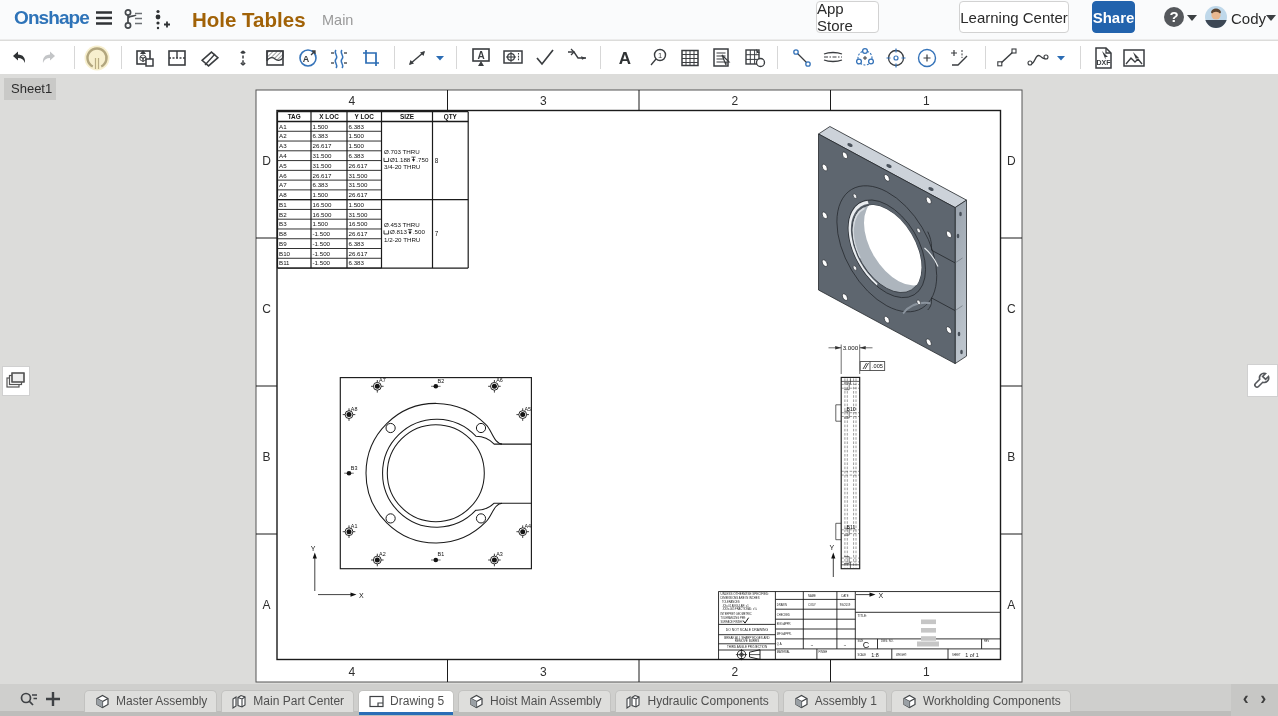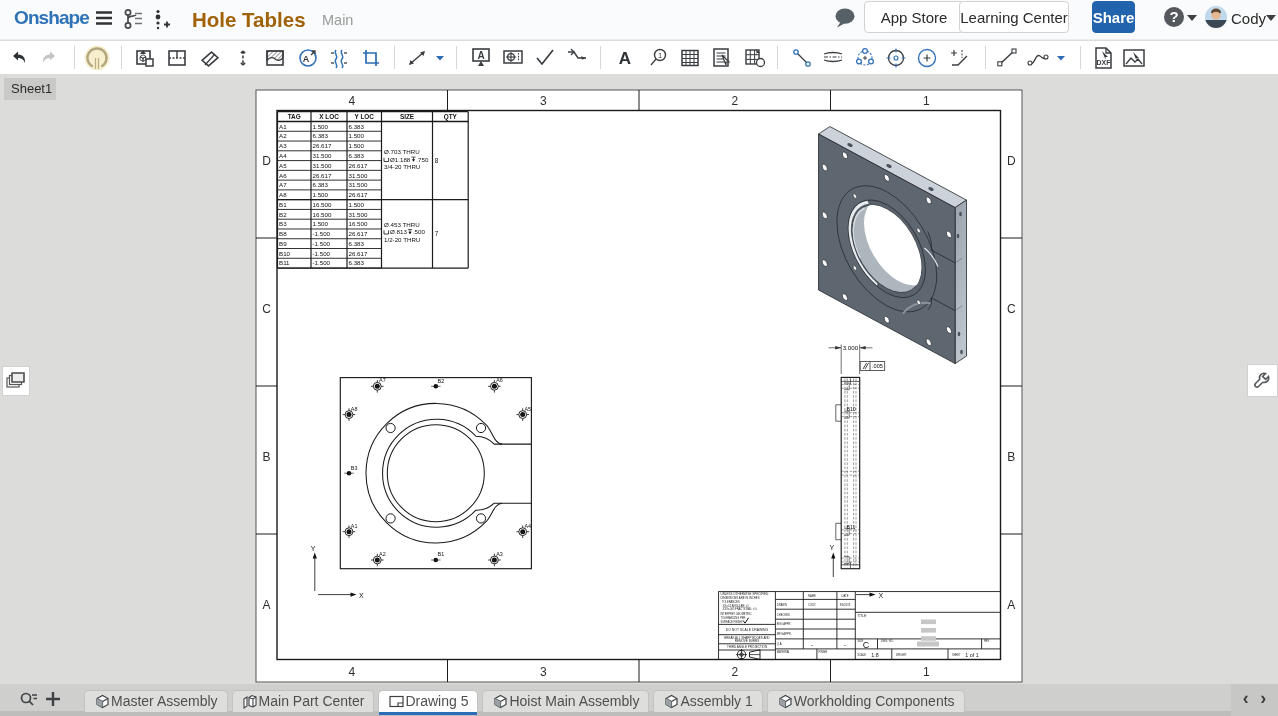--- a/index.html
+++ b/index.html
@@ -21,21 +21,21 @@
 .canvas{position:absolute;left:0;top:74px;width:1278px;height:610px;background:#dcdcda}
 .canvas svg.main{position:absolute;left:0;top:0}
 .sheetlbl{position:absolute;left:4px;top:4px;width:52px;height:22px;background:#c9c9c7;color:#2b2b2b;
   font-size:13px;line-height:22px;padding-left:7px}
 .fbtn{position:absolute;background:#fff;border:1px solid #d0d0d0;display:flex;align-items:center;justify-content:center}
 .tabbar{position:absolute;left:0;top:684px;width:1278px;height:32px;background:#cfcfcd}
 .tabbar:after{content:"";position:absolute;left:0;bottom:0;width:1278px;height:5px;background:#bdbdbb}
 .tbi{position:absolute;top:5px}
 .tabs{position:absolute;left:84px;top:5.5px;height:22px;display:flex;white-space:nowrap}
 .tab{height:22px;background:#dededc;border:1px solid #c2c2c0;border-bottom:none;border-radius:5px 5px 0 0;
-  display:flex;align-items:center;padding:0 9px;font-size:14px;color:#4f4f4f;margin-right:4px;position:relative;z-index:1}
+  display:flex;align-items:center;gap:5px;padding:0 9px;font-size:12px;color:#4f4f4f;margin-right:4px;position:relative;z-index:1}
 .tab svg{flex:none}
 .tab.active{background:#fff;}
 .tab.active:after{content:"";position:absolute;left:0;bottom:-3px;height:3px;width:100%;background:#2a6db6}
 .chev{position:absolute;right:0;top:0;width:47px;height:32px;background:#c7c7c5;color:#3f3f3f;z-index:5;
   font-size:18px;font-weight:bold;display:flex;align-items:center;justify-content:space-around;padding:0 6px;padding-bottom:4px}
 </style></head>
 <body>
 
 <div class="header">
   <div class="logo">Onshape</div>
@@ -54,21 +54,21 @@
         <circle cx="8" cy="15" r="1.6" fill="#2f3234"></circle>
         <circle cx="8" cy="20" r="1.2" fill="#2f3234"></circle>
         <path d="M14,16.5 h6 M17,13.5 v6" stroke="#2f3234" stroke-width="1.8"></path>
       </svg></div>
   <div class="doctitle">Hole Tables</div>
   <div class="docsub">Main</div>
   <div class="hico" style="left:834px;top:8px"><svg width="22" height="20" viewBox="0 0 22 20">
         <ellipse cx="11" cy="8.2" rx="9.5" ry="7.6" fill="#566067"></ellipse>
         <path d="M6.5,14 L3,19.5 L10.5,15.5 Z" fill="#566067"></path>
       </svg></div>
-  <a class="hbtn" style="left:864px;width:100px">App Store</a>
+  <a class="hbtn" style="left:816px;width:63px">App Store</a>
   <a class="hbtn" style="left:959px;width:110px">Learning Center</a>
   <a class="hbtn share" style="left:1092px;width:43px">Share</a>
   <div class="hico" style="left:1164px;top:7px"><span class="helpc">?</span></div>
   <div class="caret" style="left:1187px"></div>
   <div class="hico" style="left:1205px;top:6px"><svg width="23" height="23" viewBox="0 0 23 23">
         <svg width="22" height="22" viewBox="0 0 22 22">
           <defs>
             <clipPath id="av">
               <circle cx="11" cy="11" r="11"></circle>
             </clipPath>
@@ -744,20 +744,28 @@
       <div class="tab">
         <svg width="17" height="17" viewBox="0 0 17 17">
           <path d="M3,5.5 L8.5,2.5 L14,5.5 V11.5 L8.5,14.5 L3,11.5 Z" fill="#fff" stroke="#3f4245" stroke-width="1.2"></path>
           <path d="M3,5.5 L8.5,8.5 L14,5.5 M8.5,8.5 V14.5" fill="none" stroke="#3f4245" stroke-width="1.2"></path>
           <path d="M3,5.5 L8.5,8.5 V14.5 L3,11.5 Z" fill="#9aa0a5"></path>
         </svg>
         <span>Hoist Main Assembly</span>
       </div>
       <div class="tab">
         <svg width="17" height="17" viewBox="0 0 17 17">
+          <path d="M2,6 l3,-2 v9 l-3,2 Z" fill="#fff" stroke="#3f4245" stroke-width="1.1"></path>
+          <path d="M7,4.5 l3,-2 4,1.5 v8 l-3,2 -4,-1.5 Z" fill="#fff" stroke="#3f4245" stroke-width="1.1"></path>
+          <path d="M7,4.5 l4,1.5 3,-2 M11,6 v8" fill="none" stroke="#3f4245" stroke-width="1.1"></path>
+        </svg>
+        <span>Hydraulic Components</span>
+      </div>
+      <div class="tab">
+        <svg width="17" height="17" viewBox="0 0 17 17">
           <path d="M3,5.5 L8.5,2.5 L14,5.5 V11.5 L8.5,14.5 L3,11.5 Z" fill="#fff" stroke="#3f4245" stroke-width="1.2"></path>
           <path d="M3,5.5 L8.5,8.5 L14,5.5 M8.5,8.5 V14.5" fill="none" stroke="#3f4245" stroke-width="1.2"></path>
           <path d="M3,5.5 L8.5,8.5 V14.5 L3,11.5 Z" fill="#9aa0a5"></path>
         </svg>
         <span>Assembly 1</span>
       </div>
       <div class="tab">
         <svg width="17" height="17" viewBox="0 0 17 17">
           <path d="M3,5.5 L8.5,2.5 L14,5.5 V11.5 L8.5,14.5 L3,11.5 Z" fill="#fff" stroke="#3f4245" stroke-width="1.2"></path>
           <path d="M3,5.5 L8.5,8.5 L14,5.5 M8.5,8.5 V14.5" fill="none" stroke="#3f4245" stroke-width="1.2"></path>

